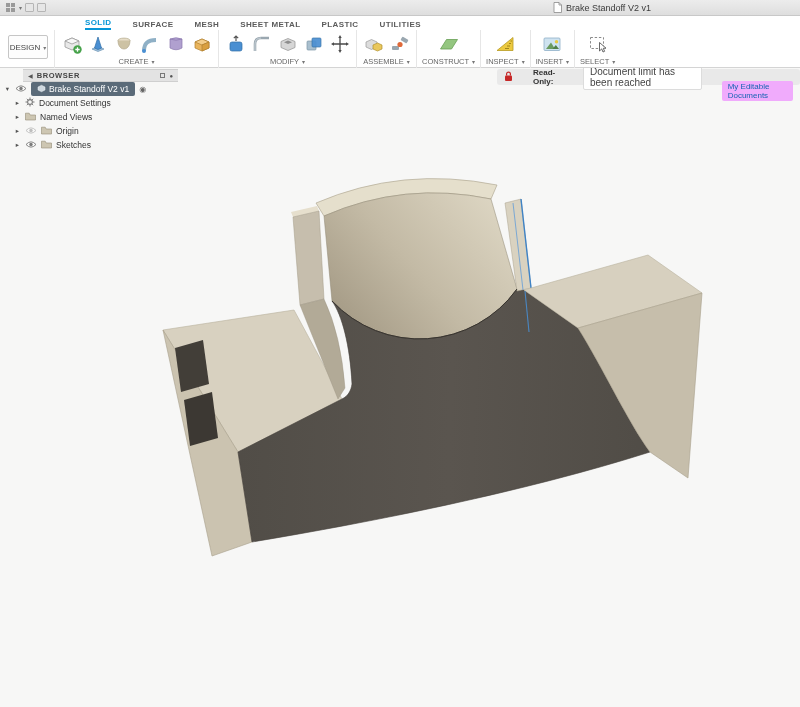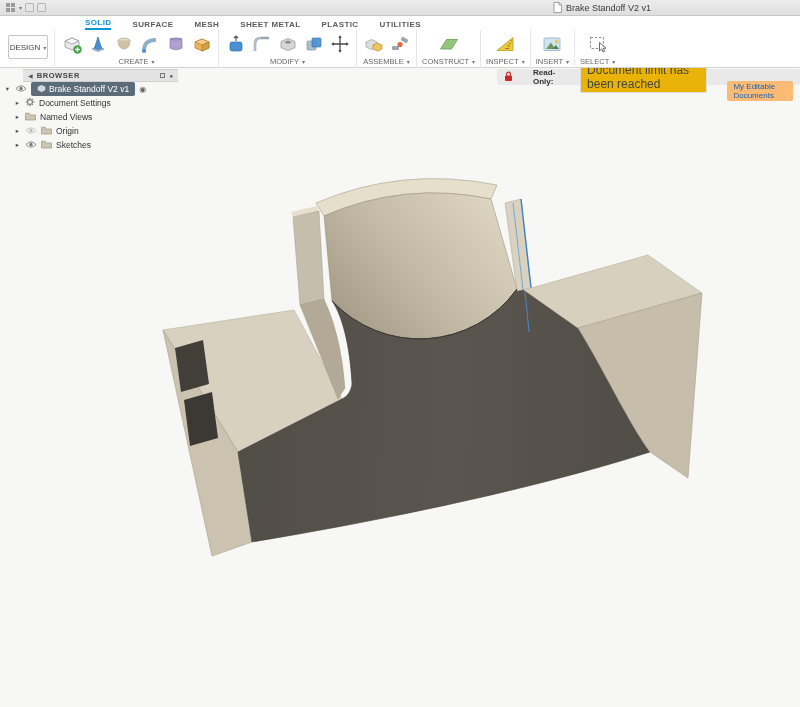--- a/index.html
+++ b/index.html
@@ -48,22 +48,22 @@
   .arrow { font-size:6.5px; color:#555; width:7px; text-align:center; }
   .pill { display:inline-flex; align-items:center; gap:3px; background:#5b6b79; color:#fff;
     border-radius:2px; padding:1.5px 6px; font-size:8.5px; }
   .badge { font-size:8px; color:#666; }
   .dim { opacity:.45; }
 
   
   .ro-banner { position:absolute; left:497px; top:69px; height:16px; z-index:10;
     display:flex; align-items:center; gap:20px; background:#e9e9e9; border-radius:3px; padding:0 7px; }
   .ro-label { font-size:8px; font-weight:bold; color:#333; }
-  .ro-msg { font-size:12px; color:#444; background:#eab308; border:1px solid #dcdcdc; border-radius:2px; padding:1px 6px; }
-  .ro-link { font-size:8px; color:#1464b4; background:#fdba74; border-radius:2px; padding:1px 6px;margin-top:28px; }
+  .ro-msg { font-size:10px; color:#444; background:#ffffff; border:1px solid #dcdcdc; border-radius:2px; padding:1px 6px; }
+  .ro-link { font-size:8px; color:#1464b4; background:#f0abfc; border-radius:2px; padding:1px 6px;margin-top:28px; }
 
   
   .canvas { position:absolute; left:0; top:68px; width:800px; height:639px; background:#f7f7f6; z-index:0; }
   .model { position:absolute; left:0; top:0; width:800px; height:707px; z-index:1; }
 </style>
 </head>
 <body>
 
 <div class="canvas"></div>
 

